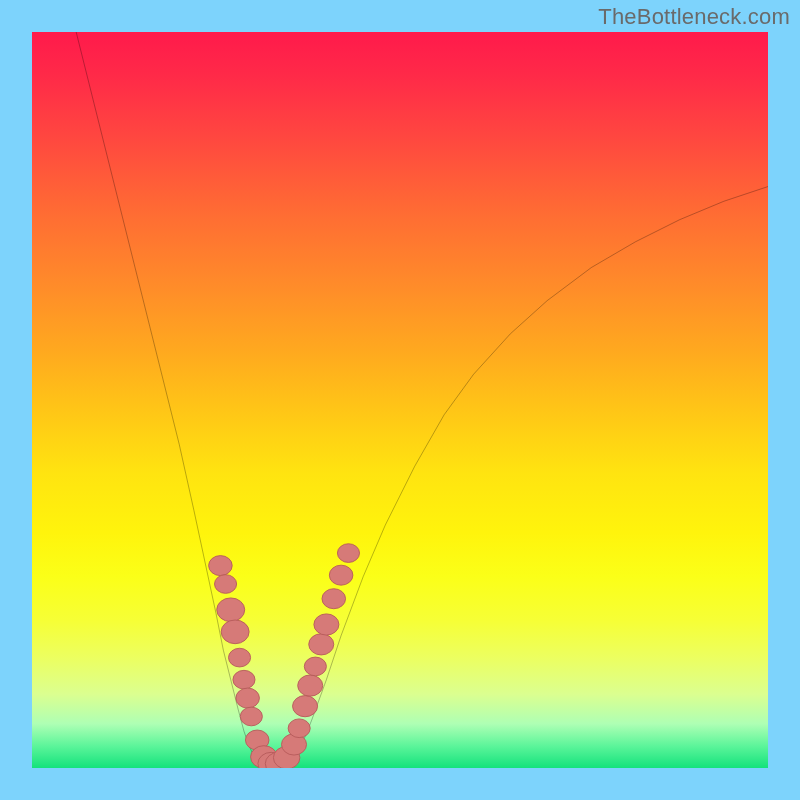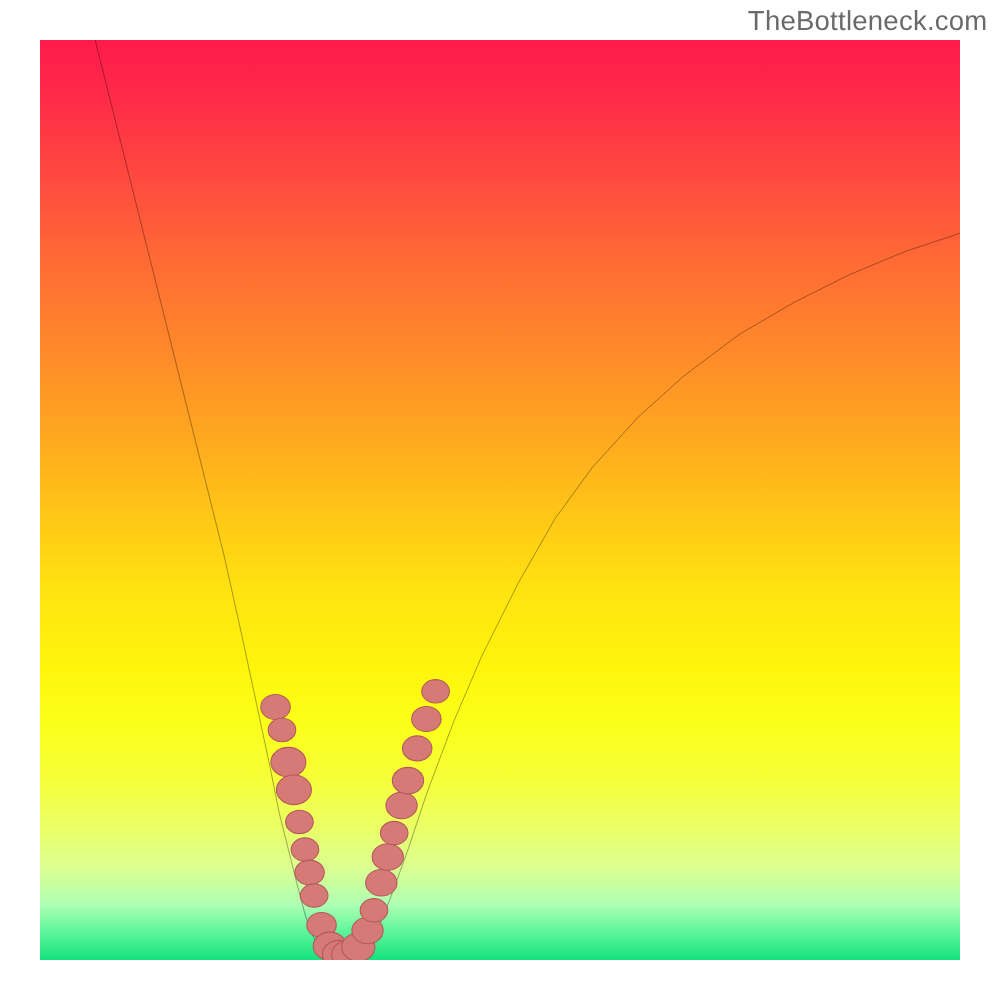--- a/index.html
+++ b/index.html
@@ -8,21 +8,21 @@
     width: 800px;
     height: 800px;
     background: #000;
     overflow: hidden;
     font-family: Arial, Helvetica, sans-serif;
   }
   .stage {
     position: relative;
     width: 800px;
     height: 800px;
-    background: #ffffff;
+    background: #7dd3fc;
   }
   .plot-area {
     position: absolute;
     left: 32px;
     top: 32px;
     width: 736px;
     height: 736px;
     overflow: hidden;
   }
   .gradient-bg {

